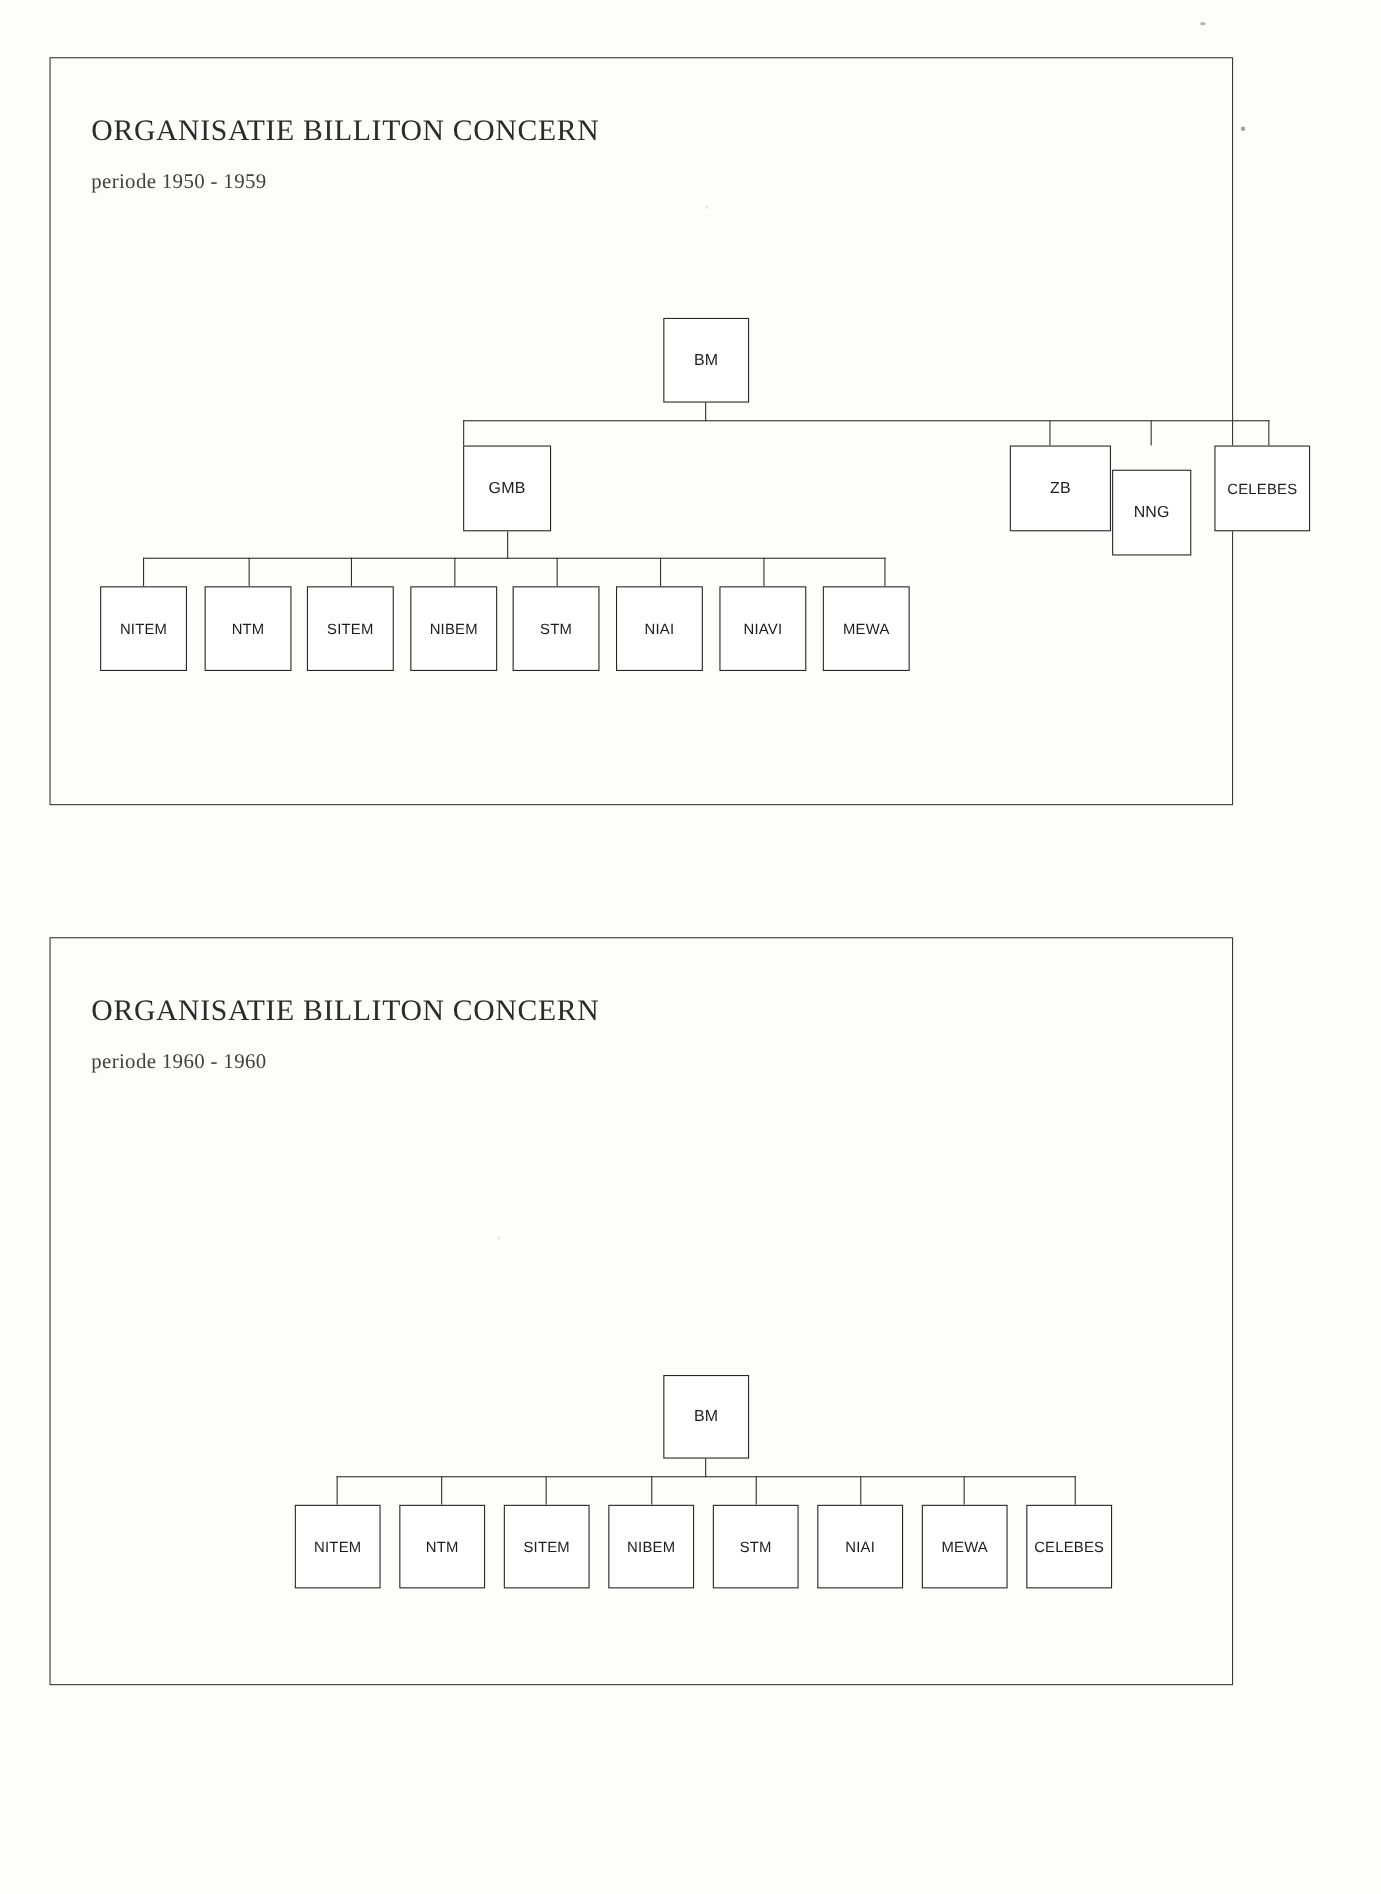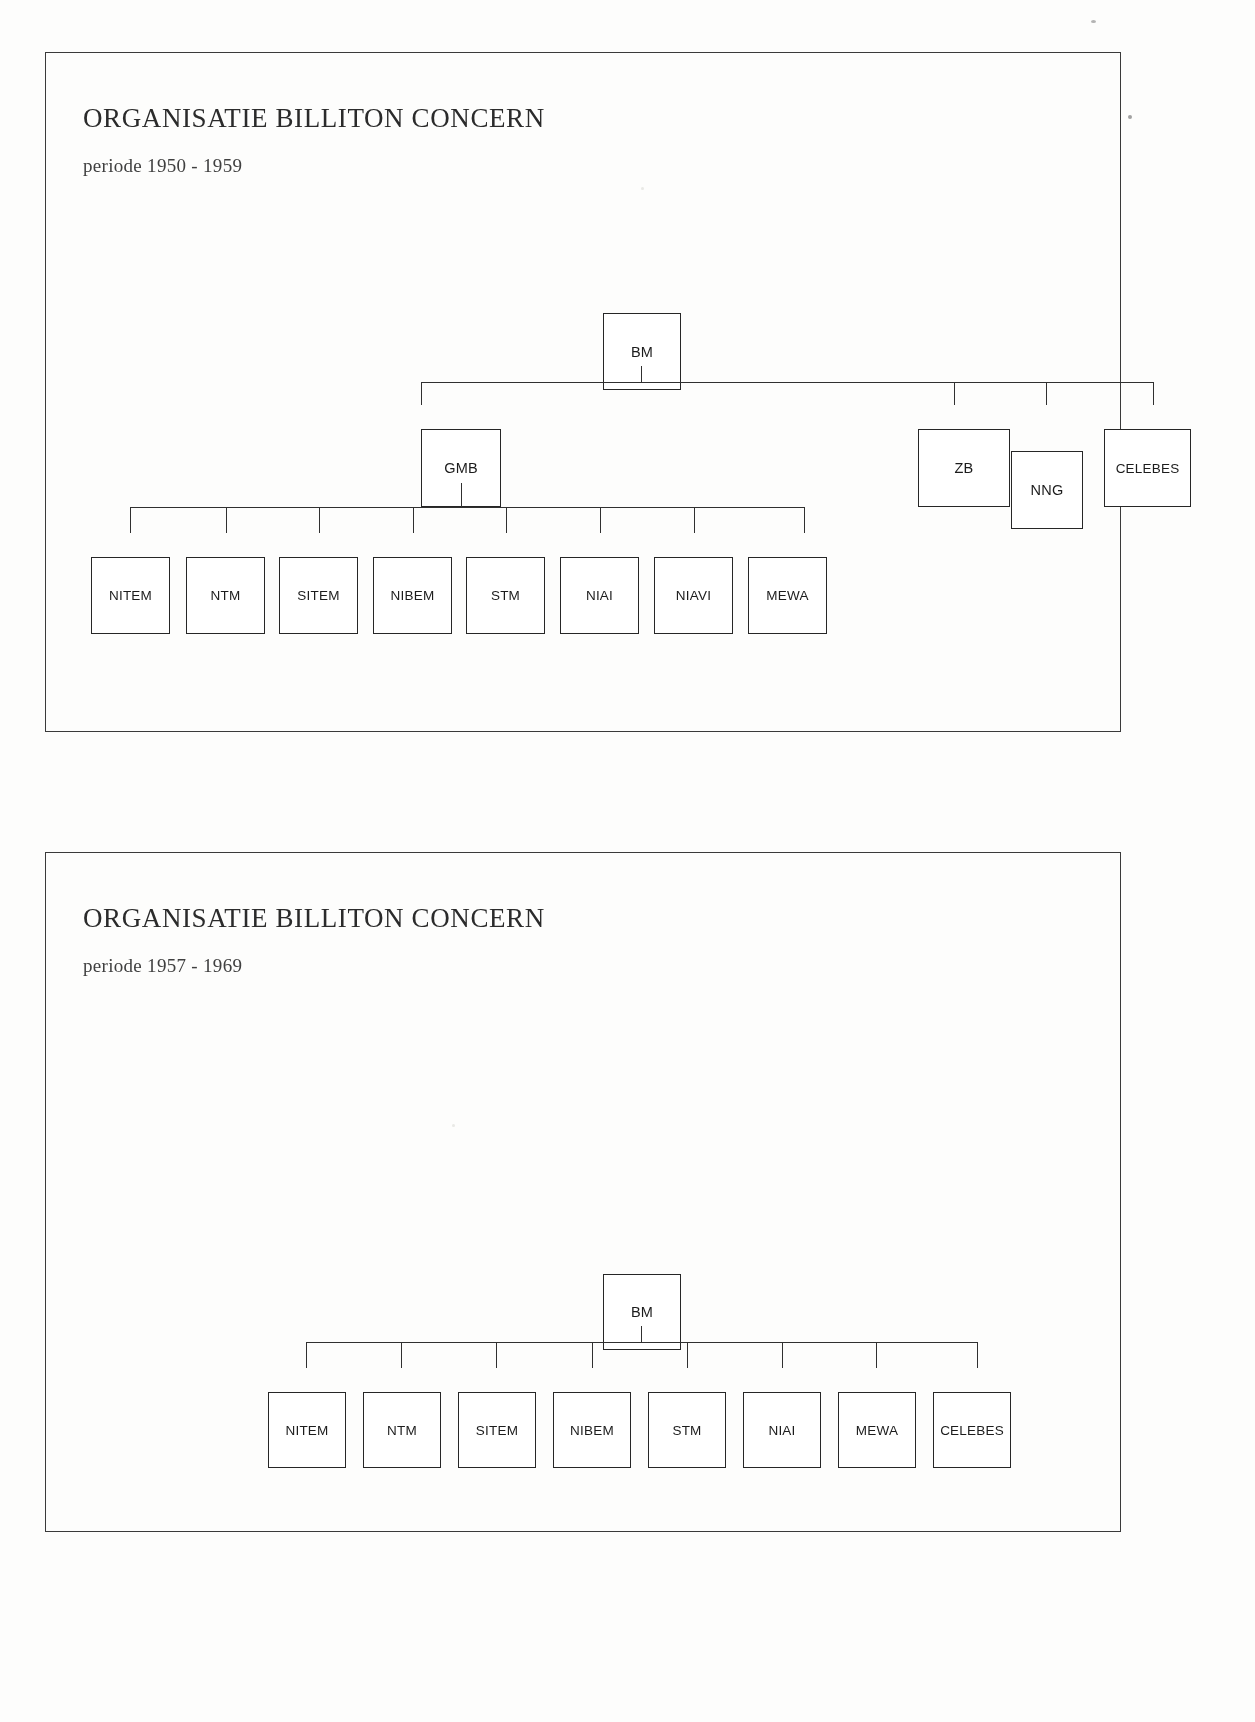--- a/index.html
+++ b/index.html
@@ -57,21 +57,20 @@
 
   
   .node {
     position: absolute;
     border: 1.4px solid #262626;
     background: #ffffff;
     box-sizing: border-box;
     display: flex;
     align-items: center;
     justify-content: center;
-    margin-top: 24px;
   }
   .node-label {
     font-family: "Liberation Sans", sans-serif;
     font-size: 14.5px;
     color: #1c1c1c;
     letter-spacing: 0.2px;
     white-space: nowrap;
   }
   .node.small .node-label { font-size: 13.5px; }
 
@@ -159,21 +158,21 @@
   <div class="node small" style="left:654px; top:533px; width:79px; height:77px;">
     <span class="node-label">NIAVI</span>
   </div>
   <div class="node small" style="left:748px; top:533px; width:79px; height:77px;">
     <span class="node-label">MEWA</span>
   </div>
 
   <div class="panel" id="panel-2"></div>
 
   <div class="chart-title" id="title-2">ORGANISATIE BILLITON CONCERN</div>
-  <div class="chart-subtitle" id="subtitle-2">periode 1957 - 1969</div>
+  <div class="chart-subtitle" id="subtitle-2">periode 1960 - 1960</div>
 
   <div class="node" style="left:603px; top:1250px; width:78px; height:76px;">
     <span class="node-label">BM</span>
   </div>
 
   <div class="conn conn-v" style="left:641px; top:1326px; height:17px;"></div>
   <div class="conn conn-h" style="left:306px; top:1342px; width:672px;"></div>
 
   <div class="conn conn-v" style="left:306px; top:1342px; height:26px;"></div>
   <div class="conn conn-v" style="left:401px; top:1342px; height:26px;"></div>

